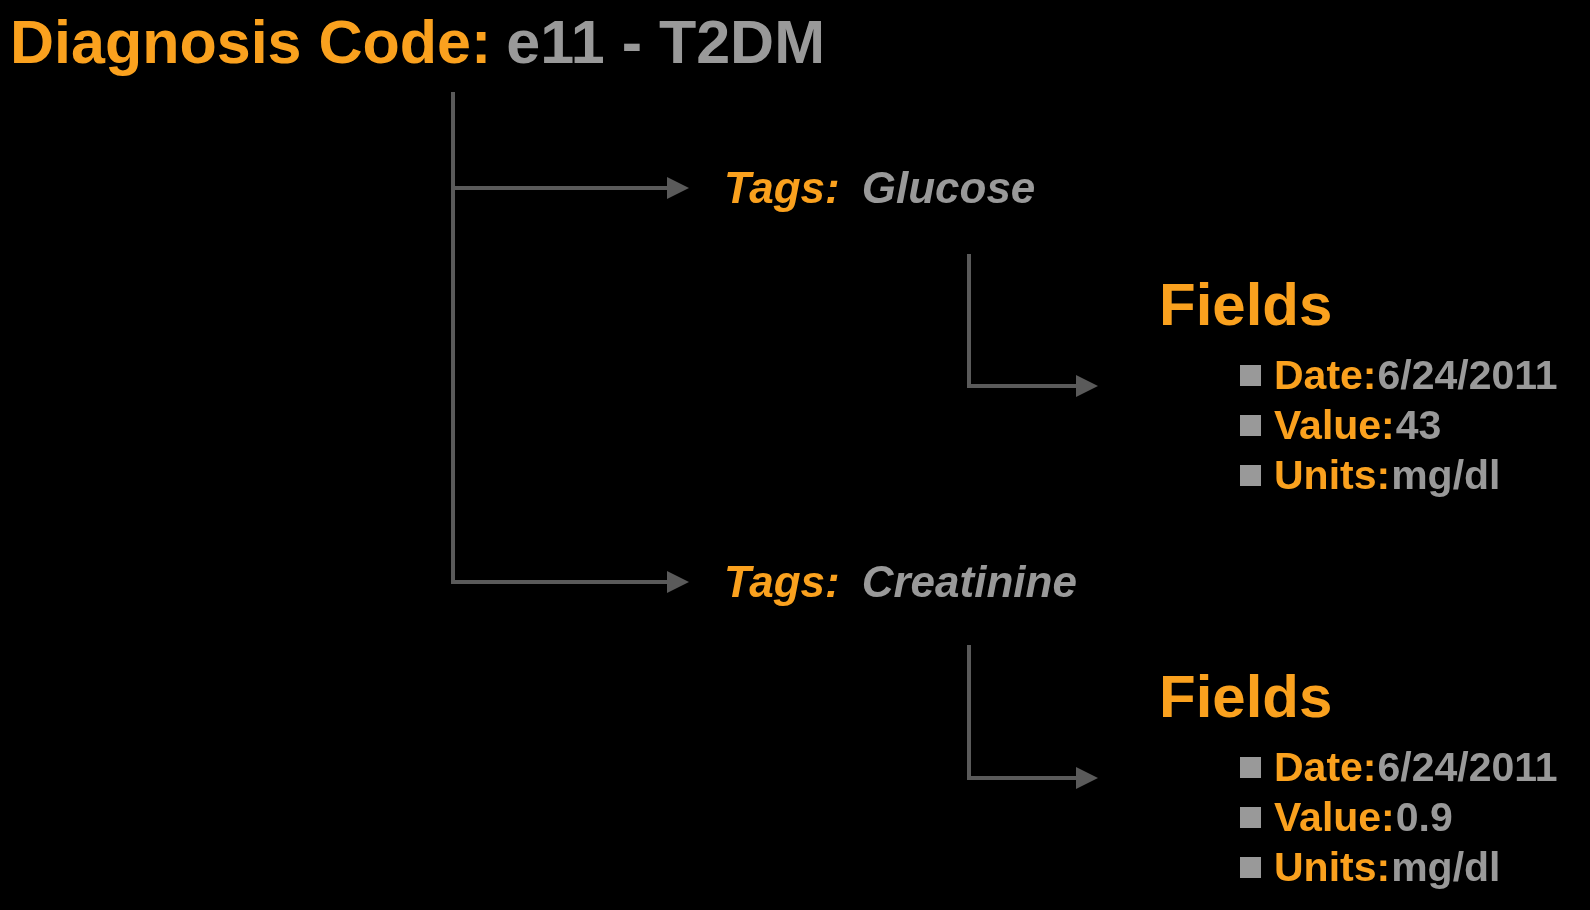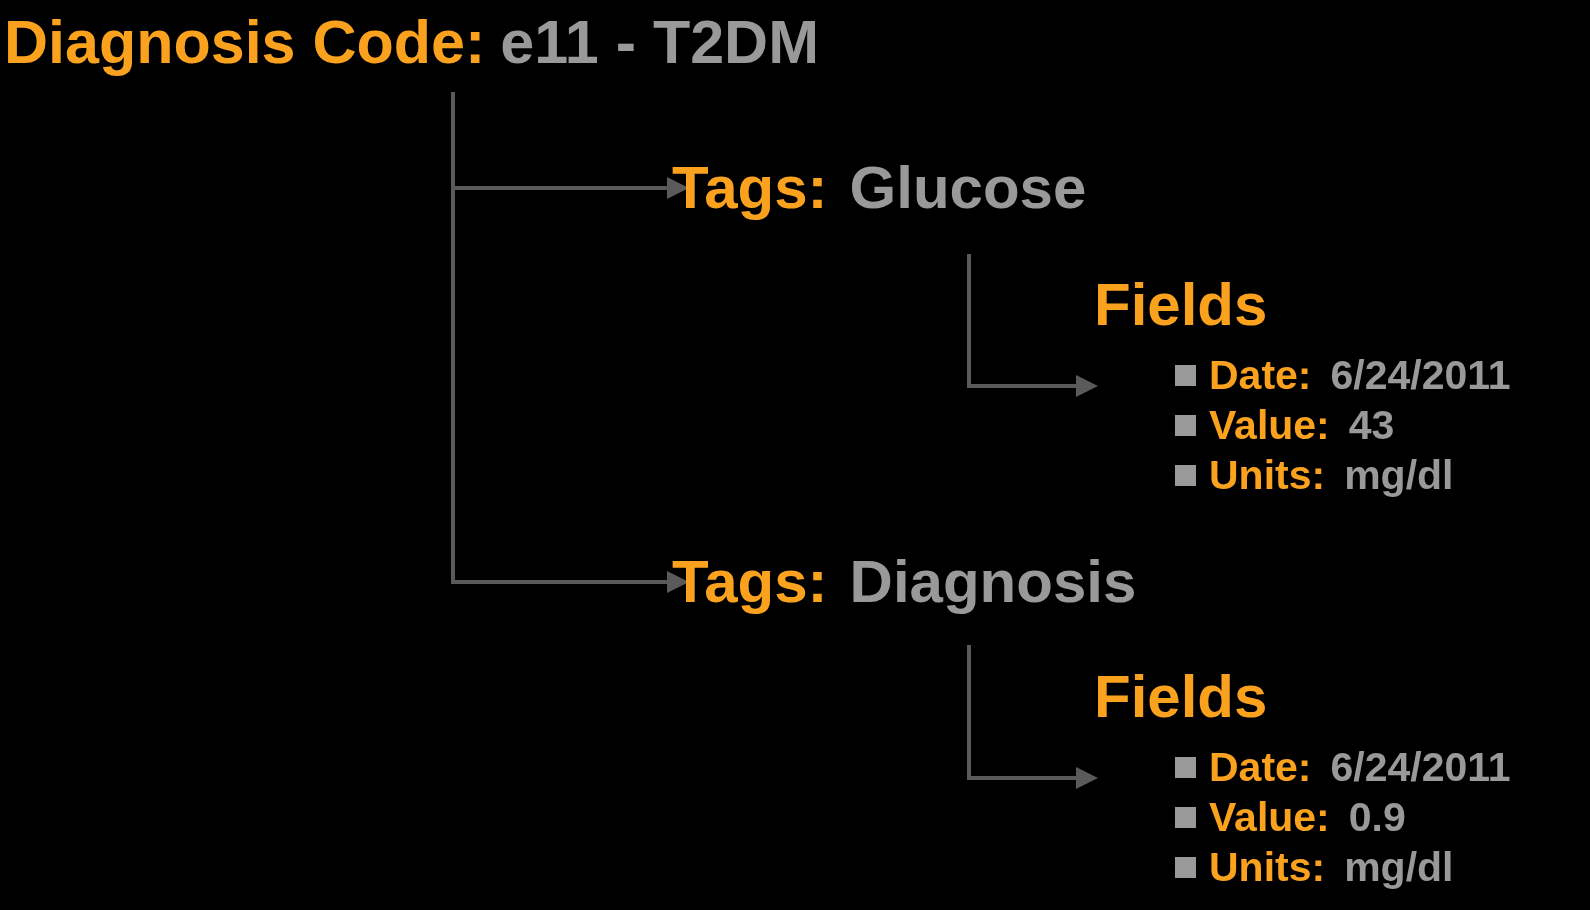--- a/index.html
+++ b/index.html
@@ -15,25 +15,25 @@
     font-family: "Liberation Sans", sans-serif;
     font-weight: bold;
     position: relative;
     overflow: hidden;
   }
   .abs { position: absolute; }
   .orange { color: var(--orange); }
   .gray { color: var(--gray); }
 
   
-  .title { left: 4px; top: 7px; font-size: 61px; line-height: 70px; white-space: nowrap; }
+  .title { left: 10px; top: 7px; font-size: 61px; line-height: 70px; white-space: nowrap; }
   .title .value { margin-left: 15px; }
 
   
-  .tag { font-size: 60px; line-height: 64px; white-space: nowrap; left: 672px; }
+  .tag { font-size: 44px; line-height: 64px; white-space: nowrap; left: 724px; font-style: italic; }
   .tag .value { margin-left: 22px; }
   .tag-1 { top: 156px; }
   .tag-2 { top: 550px; }
 
   
   .line { background: var(--line); }
   .trunk   { left: 451px; top: 92px;  width: 4px;   height: 492px; }
   .branch-1{ left: 451px; top: 186px; width: 216px; height: 4px; }
   .branch-2{ left: 451px; top: 580px; width: 216px; height: 4px; }
   .sub-1-v { left: 967px; top: 254px; width: 4px;   height: 132px; }
@@ -46,36 +46,36 @@
     border-top: 11px solid transparent;
     border-bottom: 11px solid transparent;
     border-left: 22px solid var(--line);
   }
   .ah-branch-1 { left: 667px;  top: 177px; }
   .ah-branch-2 { left: 667px;  top: 571px; }
   .ah-sub-1    { left: 1076px; top: 375px; }
   .ah-sub-2    { left: 1076px; top: 767px; }
 
   
-  .fields-block { left: 1094px; }
+  .fields-block { left: 1159px; }
   .fields-block-1 { top: 272px; }
   .fields-block-2 { top: 664px; }
   .fields-title { font-size: 60px; line-height: 66px; white-space: nowrap; }
   .fields-list { margin-top: 12px; padding-left: 81px; }
   .field-row {
     display: flex; align-items: center;
     height: 50px; font-size: 41px; white-space: nowrap;
   }
   .bullet {
     width: 21px; height: 21px;
     background: var(--gray);
     margin-right: 13px;
     flex: 0 0 auto;
   }
-  .field-row .value { margin-left: 19px; }
+  .field-row .value { margin-left: 1px; }
 </style>
 </head>
 <body>
 
 <div class="abs title">
   <span class="orange">Diagnosis Code:</span><span class="gray value">e11 - T2DM</span>
 </div>
 
 <div class="abs line trunk"></div>
 <div class="abs line branch-1"></div>
@@ -87,21 +87,21 @@
 <div class="abs arrowhead ah-sub-1"></div>
 <div class="abs line sub-2-v"></div>
 <div class="abs line sub-2-h"></div>
 <div class="abs arrowhead ah-sub-2"></div>
 
 <div class="abs tag tag-1">
   <span class="orange">Tags:</span><span class="gray value">Glucose</span>
 </div>
 
 <div class="abs tag tag-2">
-  <span class="orange">Tags:</span><span class="gray value">Diagnosis</span>
+  <span class="orange">Tags:</span><span class="gray value">Creatinine</span>
 </div>
 
 <div class="abs fields-block fields-block-1">
   <div class="orange fields-title">Fields</div>
   <div class="fields-list">
     <div class="field-row">
       <span class="bullet"></span>
       <span class="orange">Date:</span>
       <span class="gray value">6/24/2011</span>
     </div>

